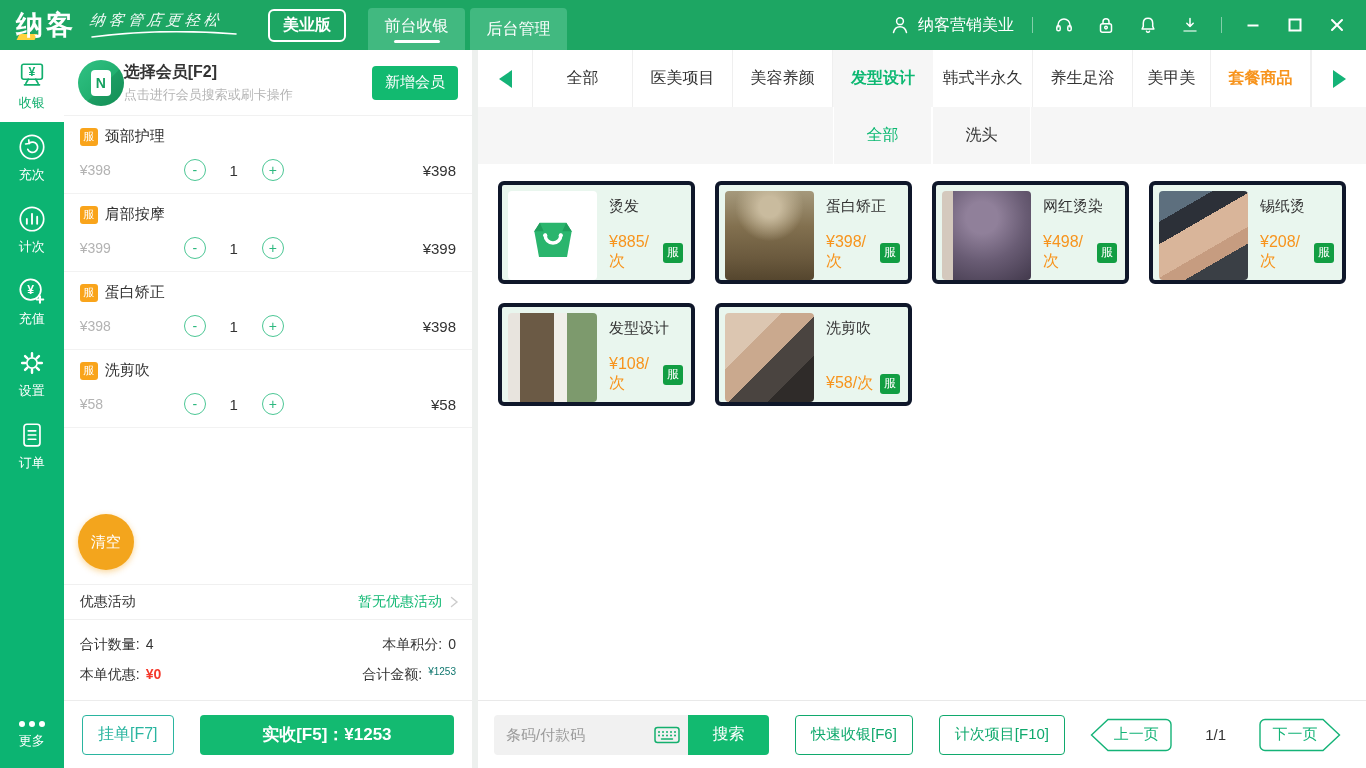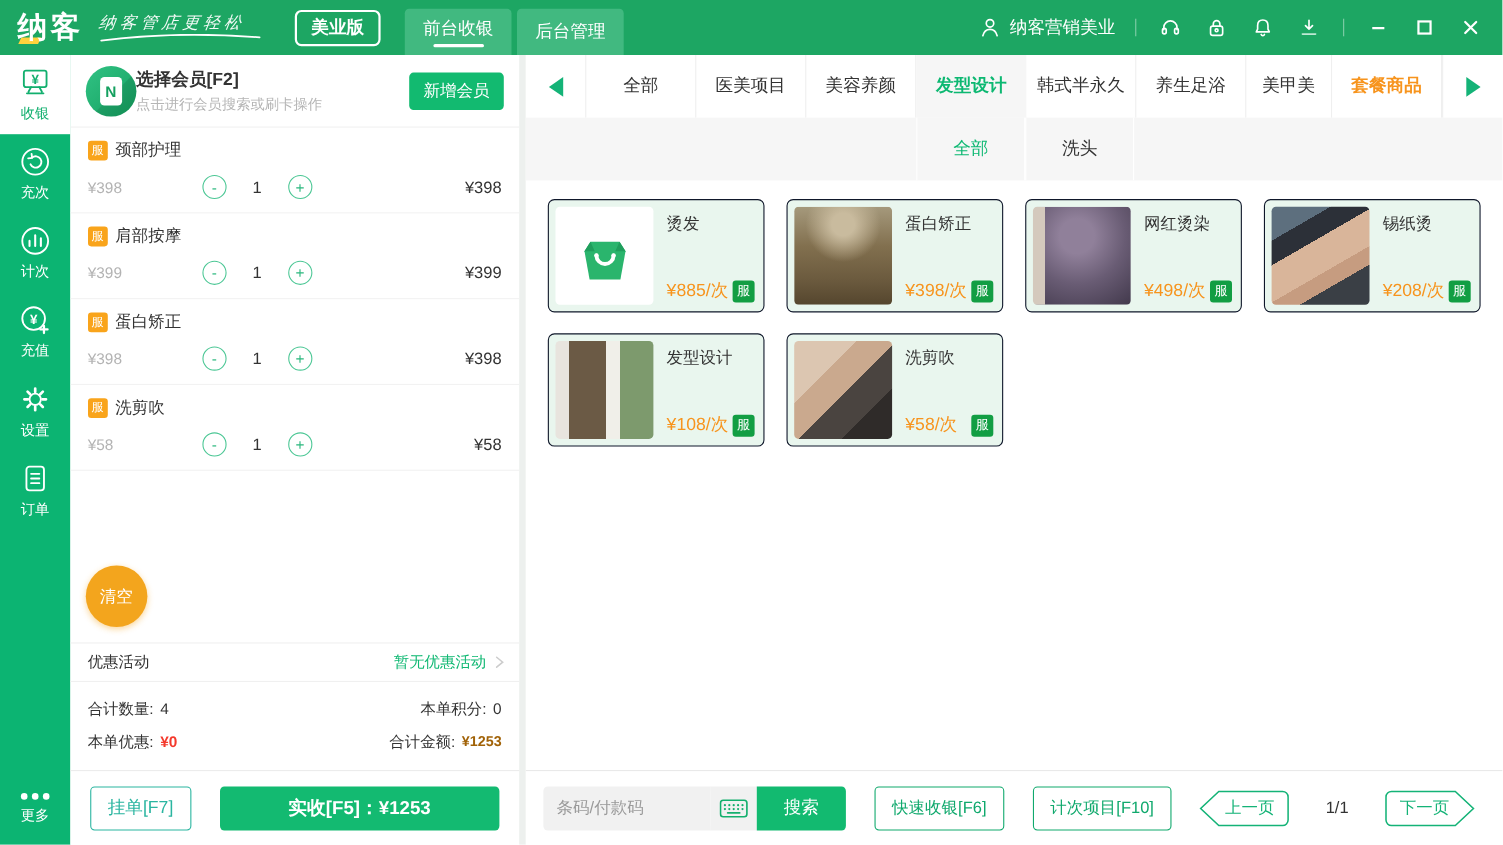--- a/index.html
+++ b/index.html
@@ -79,21 +79,21 @@
 
   .promo-row { height:36px; border-top:1px solid #f0f0f0; border-bottom:1px solid #f0f0f0;
     display:flex; align-items:center; padding:0 12px 0 16px; }
   .promo-label { font-size:14px; color:#333; flex:1; }
   .promo-value { font-size:14px; color:#10b873; margin-right:6px; }
 
   .summary { padding:10px 16px 10px 16px; }
   .sum-row { display:flex; justify-content:space-between; height:30px; align-items:center; font-size:14px; color:#333; }
   .sum-pair { display:flex; gap:6px; }
   .red { color:#f4392c; font-weight:bold; }
-  .grand { font-weight:bold; font-size:13px; color:#a16207; }
+  .grand { font-weight:normal; font-size:10px; color:#0f766e; }
 
   .panel-foot { height:68px; border-top:1px solid #ececec; display:flex; align-items:center; padding:0 18px; gap:26px; }
   .hold-btn { width:92px; height:40px; background:#fff; border:1px solid #2ab5a0; color:#2ab5a0;
     border-radius:4px; font-size:16px; cursor:pointer; }
   .pay-btn { flex:1; height:40px; background:#13ba71; border:none; color:#fff; border-radius:4px;
     font-size:17px; font-weight:bold; cursor:pointer; }
 
   
   .main { flex:1; display:flex; flex-direction:column; background:#fff; }
   .cat-row { height:57px; display:flex; }
@@ -108,21 +108,21 @@
   .cat-tab.orange { color:#f7941d; font-weight:bold; }
   .cat-tab.clip { width:78px; }
 
   .subcat-row { height:57px; background:#f6f6f6; display:flex; }
   .subcat-indent { width:355px; }
   .subcat { width:99px; display:flex; align-items:center; justify-content:center; font-size:16px;
     color:#333; border-left:1px solid #fff; border-right:1px solid #fff; cursor:pointer; }
   .subcat.active { color:#0db872; }
 
   .grid { padding:17px 20px; display:grid; grid-template-columns:repeat(4,197px); gap:19px 20px; align-content:start; flex:1; }
-  .card { width:197px; height:103px; background:#e9f6ee; border:1px solid #0f172a; border-radius:6px;
+  .card { width:197px; height:103px; background:#e9f6ee; border:4px solid #0f172a; border-radius:6px;
     padding:6px; display:flex; cursor:pointer; }
   .card-img { width:89px; height:89px; border-radius:4px; background:#fff; overflow:hidden;
     display:flex; align-items:center; justify-content:center; flex:0 0 auto; }
   .card-body { flex:1; display:flex; flex-direction:column; padding:6px 0 2px 12px; }
   .card-name { font-size:15px; color:#333; }
   .card-bottom { margin-top:auto; display:flex; align-items:center; }
   .card-price { font-size:16px; color:#f7941d; flex:1; }
   .svc-badge { width:20px; height:20px; background:#129e43; color:#fff; border-radius:3px;
     font-size:12px; display:flex; align-items:center; justify-content:center; margin-right:2px; }
 

